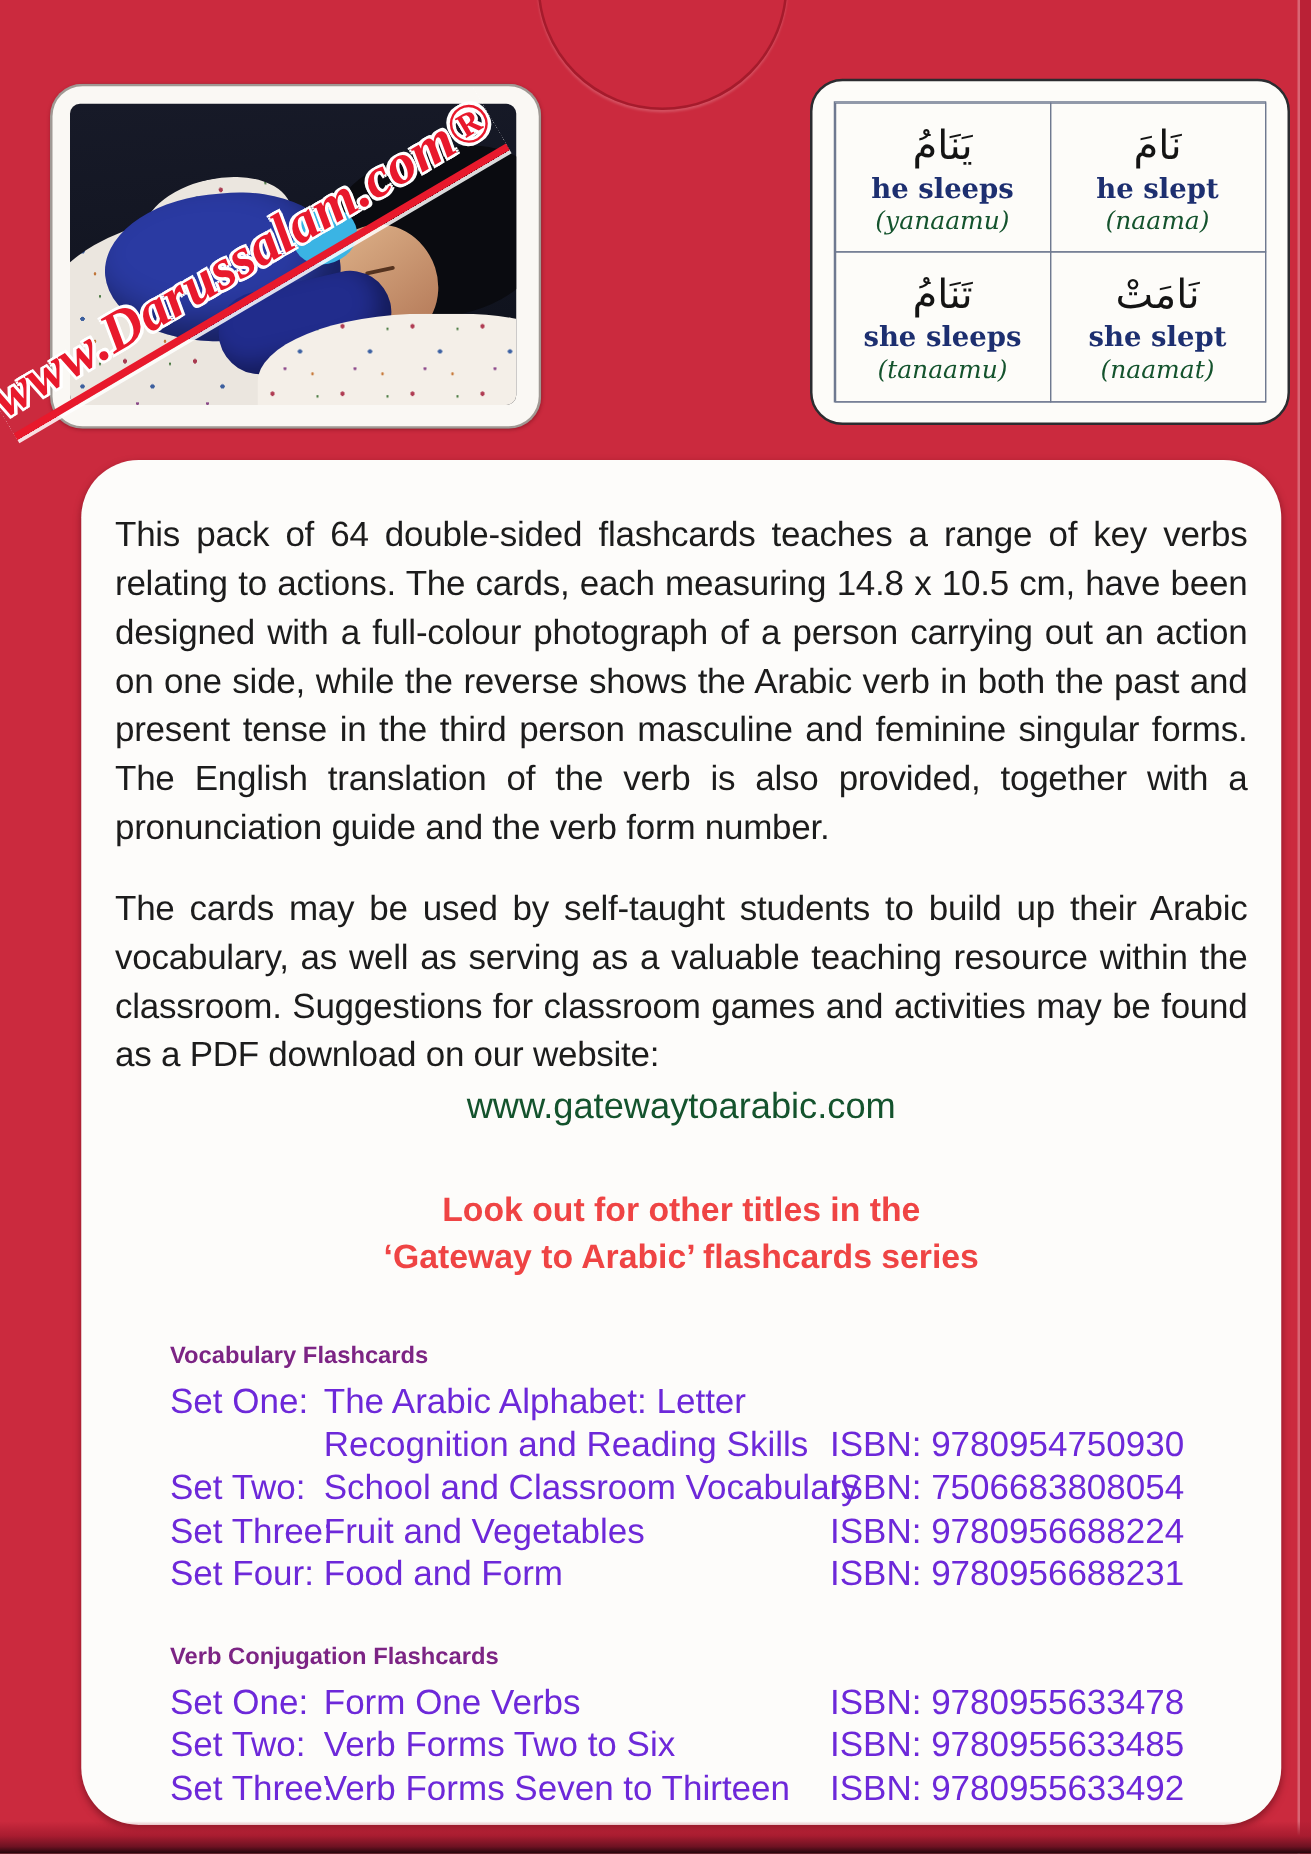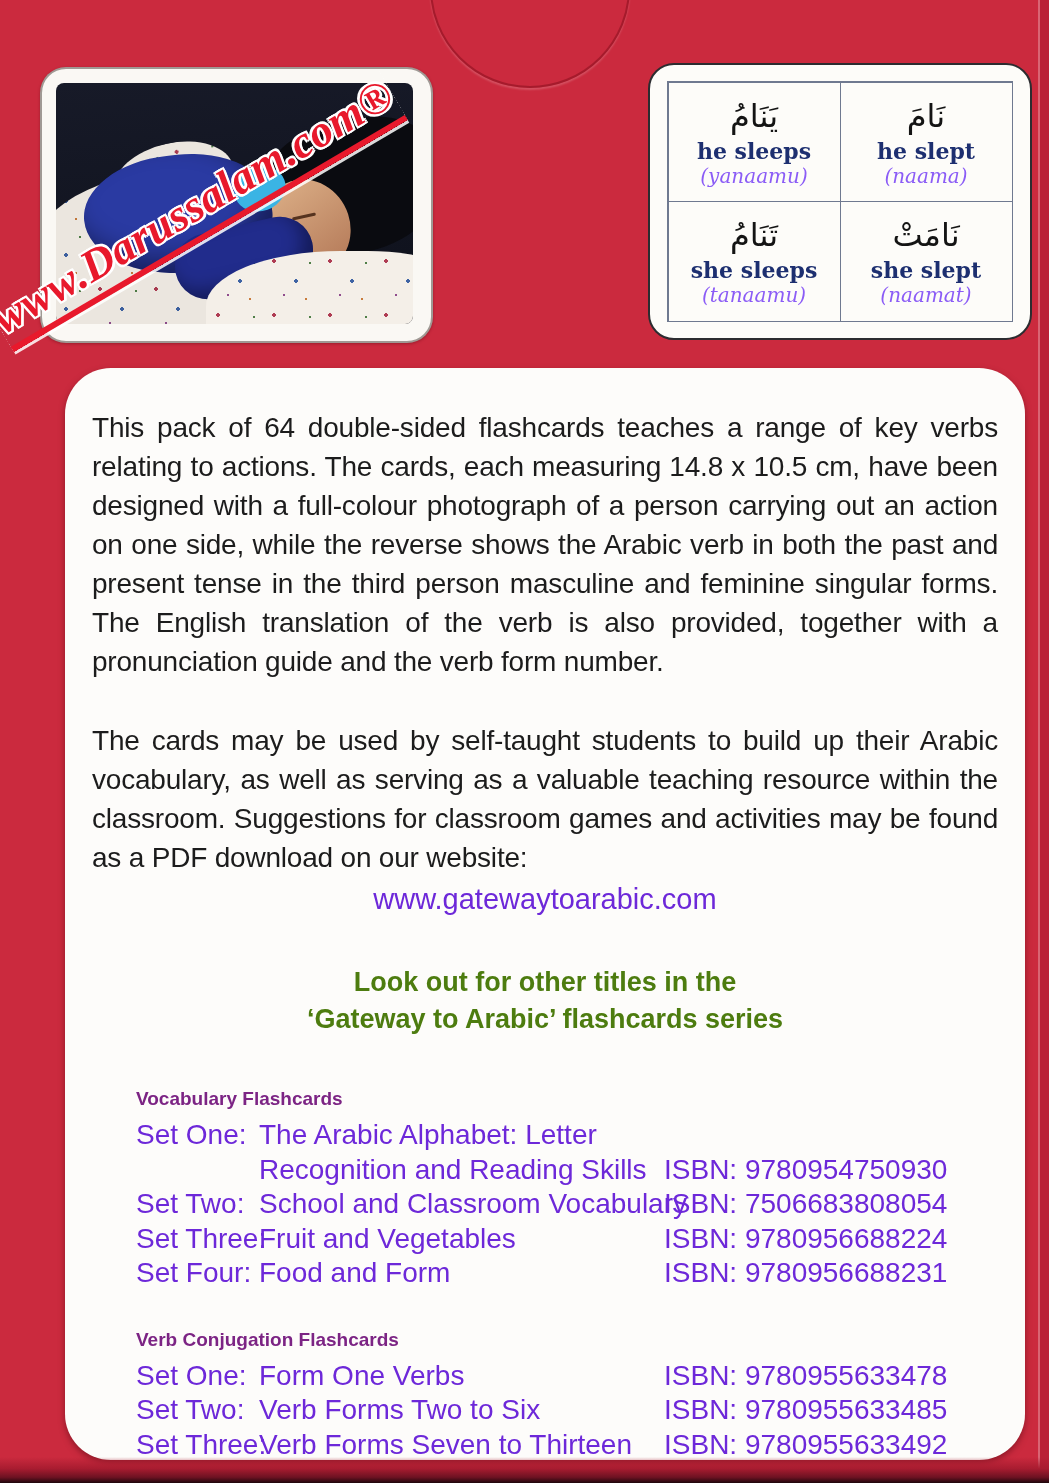--- a/index.html
+++ b/index.html
@@ -66,21 +66,21 @@
     display:grid; grid-template-columns:1fr 1fr; grid-template-rows:1fr 1fr;
     border:1px solid #6f7990;
   }
   .vcell {
     border:1px solid #6f7990; margin:-0.5px;
     display:flex; flex-direction:column; justify-content:center;
     padding:4px 2px; text-align:center;
   }
   .arabic { font-family:"DejaVu Sans", sans-serif; font-size:32px; line-height:40px; color:#141414; }
   .veng   { font-family:"DejaVu Serif", serif; font-weight:bold; font-size:22px; line-height:26px; color:#1d2f70; margin-top:2px; }
-  .vpron  { font-family:"DejaVu Serif", serif; font-style:italic; font-size:20px; line-height:24px; color:#8b5cf6; }
+  .vpron  { font-family:"DejaVu Serif", serif; font-style:italic; font-size:20px; line-height:24px; color:#14532d; }
 
   
   .watermark {
     position:absolute; left:14px; top:291px; z-index:50;
     transform:rotate(-30.5deg); transform-origin:0 100%;
     font-family:"Liberation Serif", serif; font-style:italic; font-weight:900;
     font-size:45px; letter-spacing:.5px; color:#e8192c; white-space:nowrap;
     padding-bottom:3px; border-bottom:6px solid #e8192c;
     box-shadow:0 3px 0 rgba(255,255,255,.85);
     text-shadow:
@@ -92,28 +92,28 @@
   .info-panel {
     position:absolute; left:65px; top:368px; width:960px; height:1092px;
     background:#fdfcfa; border-radius:46px; box-sizing:border-box;
     padding:40px 27px 0 27px; color:#1c1c1c;
     box-shadow:0 3px 6px rgba(80,8,18,.5);
   }
   .para {
     margin:0 0 0 0; font-size:28px; line-height:39px; text-align:justify;
     letter-spacing:-0.2px; color:#1c1c1c;
   }
-  .para + .para { margin-top:40px; }
+  .para + .para { margin-top:26px; }
   .website {
     margin-top:3px; text-align:center; font-size:29px; line-height:38px;
-    color:#6d28d9;
+    color:#14532d;
   }
   .promo {
     margin-top:46px; text-align:center; font-weight:bold; font-size:27px;
-    line-height:37px; color:#4d7c0f;
+    line-height:37px; color:#ef4444;
   }
   .sec-heading {
     margin:0 0 0 44px; font-weight:bold; font-size:19px; line-height:34px;
     color:#7c2484;
   }
   .vocab-heading { margin-top:44px; }
   .verbs-heading { margin-top:32px; }
   .rows { margin-left:44px; margin-top:2px; }
   .row {
     display:grid; grid-template-columns:123px 405px auto;

